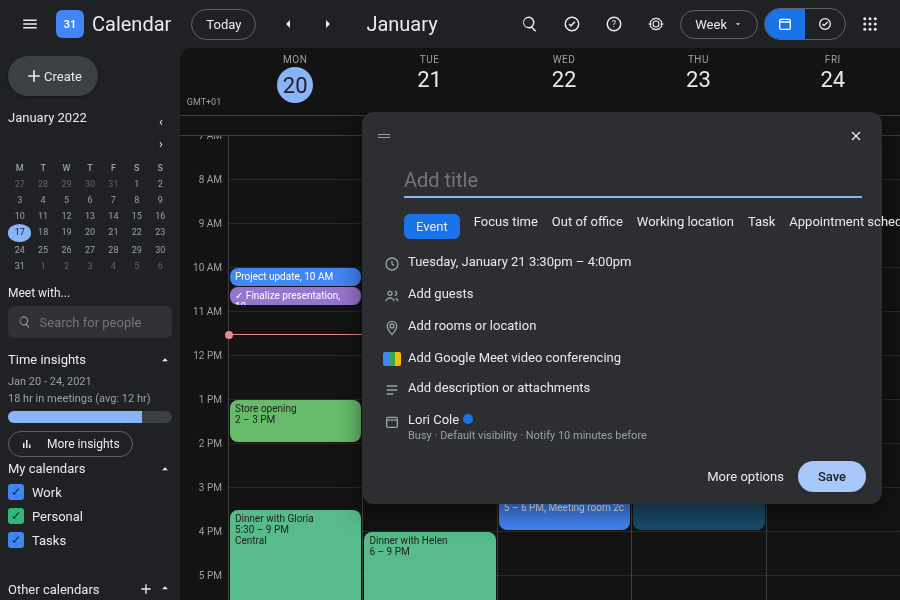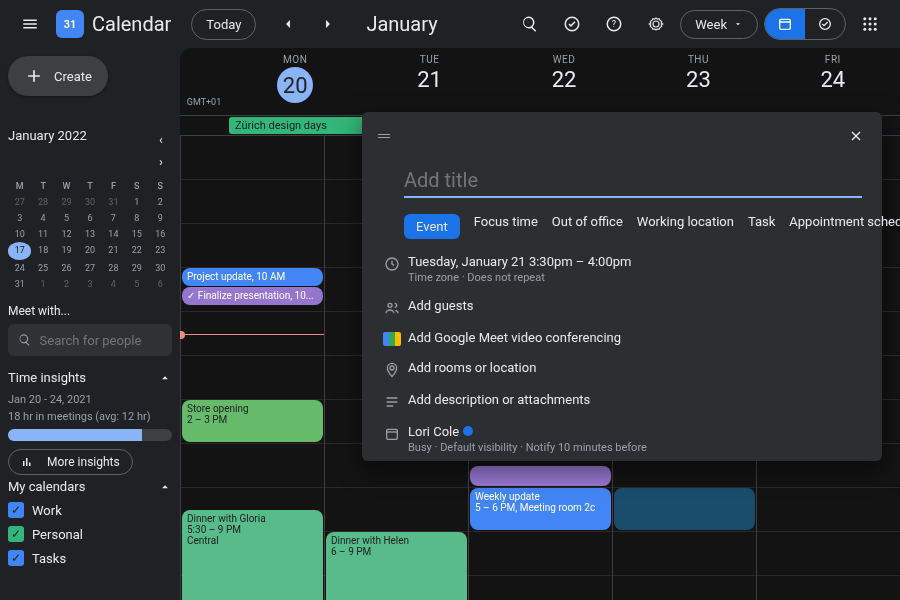--- a/index.html
+++ b/index.html
@@ -11,21 +11,21 @@
 .today-btn{border:1px solid #5f6368;border-radius:18px;padding:7px 14px;font-size:13px;cursor:pointer;margin-left:12px}
 .nav-arrows{display:flex;gap:4px;margin-left:6px}
 .month-label{font-size:20px;margin-left:12px}
 .header-right{margin-left:auto;display:flex;align-items:center;gap:6px}
 .week-selector{border:1px solid #5f6368;border-radius:18px;padding:6px 14px;display:flex;align-items:center;gap:6px;cursor:pointer}
 .view-toggle{display:flex;border:1px solid #5f6368;border-radius:18px;overflow:hidden}
 .view-toggle>div{padding:7px 12px;display:flex;align-items:center}
 .view-toggle>div:first-child{background:#1a73e8}
 .main{display:flex;height:552px}
 .sidebar{width:180px;padding:8px;overflow-y:auto}
-.create-btn{background:#3c4043;border-radius:22px;padding:10px 16px;display:flex;align-items:center;gap:10px;width:fit-content;cursor:pointer;box-shadow:0 1px 3px rgba(0,0,0,.4);margin-bottom:32px}
+.create-btn{background:#3c4043;border-radius:22px;padding:10px 16px;display:flex;align-items:center;width:fit-content;cursor:pointer;box-shadow:0 1px 3px rgba(0,0,0,.4);margin-bottom:14px}
 .mini-header{display:flex;justify-content:space-between;margin-bottom:6px;font-size:13px}
 .mini-cal{width:100%}
 .mini-row{display:flex}
 .mini-cell{flex:1;text-align:center;font-size:9px;color:#9aa0a6;padding:3px 0;cursor:pointer}
 .mini-cell.dow{font-size:9px;color:#9aa0a6;font-weight:500}
 .mini-cell.today{background:#8ab4f8;color:#202124;border-radius:50%;width:18px;height:18px;margin:0 auto}
 .mini-cell.off{color:#5f6368}
 .section-label{font-size:12px;color:#e8eaed;margin-top:12px;margin-bottom:6px}
 .search-people{background:#303134;border-radius:6px;padding:8px 10px;display:flex;align-items:center;gap:8px;margin-bottom:10px}
 .search-people input{background:transparent;border:none;color:#14b8a6;font-size:13px;outline:none;width:100%}
@@ -54,21 +54,21 @@
 .day-col{flex:1;border-left:1px solid #3c4043;position:relative}
 .hour-line{height:44px;border-bottom:1px solid #2a2a2a}
 .event{position:absolute;left:1px;right:1px;border-radius:8px;padding:3px 5px;font-size:10px;overflow:hidden}
 .ev-blue{background:#4285f4;color:#fff}
 .ev-purple{background:#9575cd;color:#fff}
 .ev-green{background:#66bb6a;color:#202124}
 .ev-green2{background:#57bb8a;color:#202124}
 .ev-dkblue{background:#1a4d6b;color:#fff}
 .now-line{position:absolute;left:0;right:0;height:1px;background:#ea8a8a;z-index:5}
 .now-line::before{content:'';position:absolute;left:-4px;top:-3px;width:8px;height:8px;background:#ea8a8a;border-radius:50%}
-.modal{position:absolute;left:362px;top:112px;width:520px;background:#2d2e31;border-radius:6px;box-shadow:0 8px 24px rgba(0,0,0,.5);z-index:100}
+.modal{position:absolute;left:362px;top:112px;width:520px;background:#2d2e31;border-radius:12px;box-shadow:0 8px 24px rgba(0,0,0,.5);z-index:100}
 .modal-top{display:flex;align-items:center;justify-content:space-between;padding:6px 8px}
 .drag-handle{width:28px;height:28px;display:flex;align-items:center;justify-content:center;color:#9aa0a6;cursor:grab}
 .title-input{margin:4px 20px 8px 42px;border:none;border-bottom:2px solid #8ab4f8;background:transparent;font-size:20px;color:#9aa0a6;padding:4px 0;outline:none;width:calc(100% - 62px)}
 .tabs{display:flex;gap:14px;padding:8px 20px 8px 42px;font-size:13px;flex-wrap:nowrap}
 .tab{cursor:pointer;color:#e8eaed;white-space:nowrap}
 .tab.active{background:#1a73e8;padding:5px 12px;border-radius:6px}
 .modal-row{display:flex;align-items:flex-start;gap:6px;padding:7px 20px;font-size:13px}
 .modal-row .ic{width:20px;color:#9aa0a6;display:flex;justify-content:center;padding-top:2px}
 .modal-row .content{flex:1;color:#e8eaed}
 .subtext{font-size:11px;color:#9aa0a6;margin-top:2px}
@@ -317,24 +317,36 @@
           <div class="day-name">THU</div>
           <div class="day-num">23</div>
         </div>
       <div class="day-col-h">
           <div class="day-name">FRI</div>
           <div class="day-num">24</div>
         </div>
     </div>
     <div class="allday-row">
       <div style="width:48px"></div>
-      <div class="allday-event">Zürich design days</div>
       <div style="flex:4"></div>
     </div>
     <div class="grid">
+      <div class="time-col" id="time-col">
+          <div class="time-slot">7 AM</div>
+          <div class="time-slot">8 AM</div>
+          <div class="time-slot">9 AM</div>
+          <div class="time-slot">10 AM</div>
+          <div class="time-slot">11 AM</div>
+          <div class="time-slot">12 PM</div>
+          <div class="time-slot">1 PM</div>
+          <div class="time-slot">2 PM</div>
+          <div class="time-slot">3 PM</div>
+          <div class="time-slot">4 PM</div>
+          <div class="time-slot">5 PM</div>
+        </div>
       <div class="day-col">
         <div id="hours-0">
             <div class="hour-line"></div>
             <div class="hour-line"></div>
             <div class="hour-line"></div>
             <div class="hour-line"></div>
             <div class="hour-line"></div>
             <div class="hour-line"></div>
             <div class="hour-line"></div>
             <div class="hour-line"></div>
@@ -453,56 +465,59 @@
   </div>
   <div class="modal-row">
     <div class="ic">
         <svg width="16" height="16" viewBox="0 0 24 24">
           <circle cx="12" cy="12" r="9" fill="none" stroke="currentColor" stroke-width="2"></circle>
           <path d="M12 7v5l3 2" fill="none" stroke="currentColor" stroke-width="2"></path>
         </svg>
       </div>
     <div class="content">
         <div>Tuesday, January 21    3:30pm   –   4:00pm</div>
-        <div class="subtext">Time zone · Does not repeat</div>
       </div>
   </div>
   <div class="modal-row">
     <div class="ic">
         <svg width="16" height="16" viewBox="0 0 24 24">
           <circle cx="9" cy="8" r="3" fill="none" stroke="currentColor" stroke-width="2"></circle>
           <path d="M3 20c0-3 3-5 6-5s6 2 6 5M16 11c1.5 0 3-1 3-3s-1.5-3-3-3M21 20c0-2-1.5-4-4-4.5" fill="none" stroke="currentColor" stroke-width="2"></path>
         </svg>
       </div>
     <div class="content">Add guests</div>
+  </div>
+  <div class="modal-row">
+    <div class="ic">
+        <svg width="16" height="16" viewBox="0 0 24 24">
+          <path d="M12 2a7 7 0 017 7c0 5-7 13-7 13S5 14 5 9a7 7 0 017-7zm0 4a3 3 0 100 6 3 3 0 000-6z" fill="none" stroke="currentColor" stroke-width="2"></path>
+        </svg>
+      </div>
+    <div class="content">Add rooms or location</div>
   </div>
   <div class="modal-row">
     <div class="ic">
         <div class="meet-ic"></div>
       </div>
     <div class="content">Add Google Meet video conferencing</div>
   </div>
   <div class="modal-row">
     <div class="ic">
         <svg width="16" height="16" viewBox="0 0 24 24">
-          <path d="M12 2a7 7 0 017 7c0 5-7 13-7 13S5 14 5 9a7 7 0 017-7zm0 4a3 3 0 100 6 3 3 0 000-6z" fill="none" stroke="currentColor" stroke-width="2"></path>
-        </svg>
-      </div>
-    <div class="content">Add rooms or location</div>
+          <path d="M4 6h16M4 12h16M4 18h10" stroke="currentColor" stroke-width="2"></path>
+        </svg>
+      </div>
+    <div class="content">Add description or attachments</div>
   </div>
   <div class="modal-row">
     <div class="ic">
         <svg width="16" height="16" viewBox="0 0 24 24">
-          <path d="M4 6h16M4 12h16M4 18h10" stroke="currentColor" stroke-width="2"></path>
-        </svg>
-      </div>
-    <div class="content">Add description or attachments</div>
-  </div>
-  <div class="modal-row">
-    <div class="ic">
-        <svg width="16" height="16" viewBox="0 0 24 24">
           <rect x="4" y="5" width="16" height="15" rx="2" fill="none" stroke="currentColor" stroke-width="2"></rect>
           <path d="M4 9h16" stroke="currentColor" stroke-width="2"></path>
         </svg>
       </div>
     <div class="content"><span>Lori Cole</span><span class="status-dot"></span><div class="subtext">Busy · Default visibility · Notify 10 minutes before</div></div>
+  </div>
+  <div class="modal-footer">
+    <div class="more-opt">More options</div>
+    <div class="save-btn">Save</div>
   </div>
 </div>
 
 </body></html>

